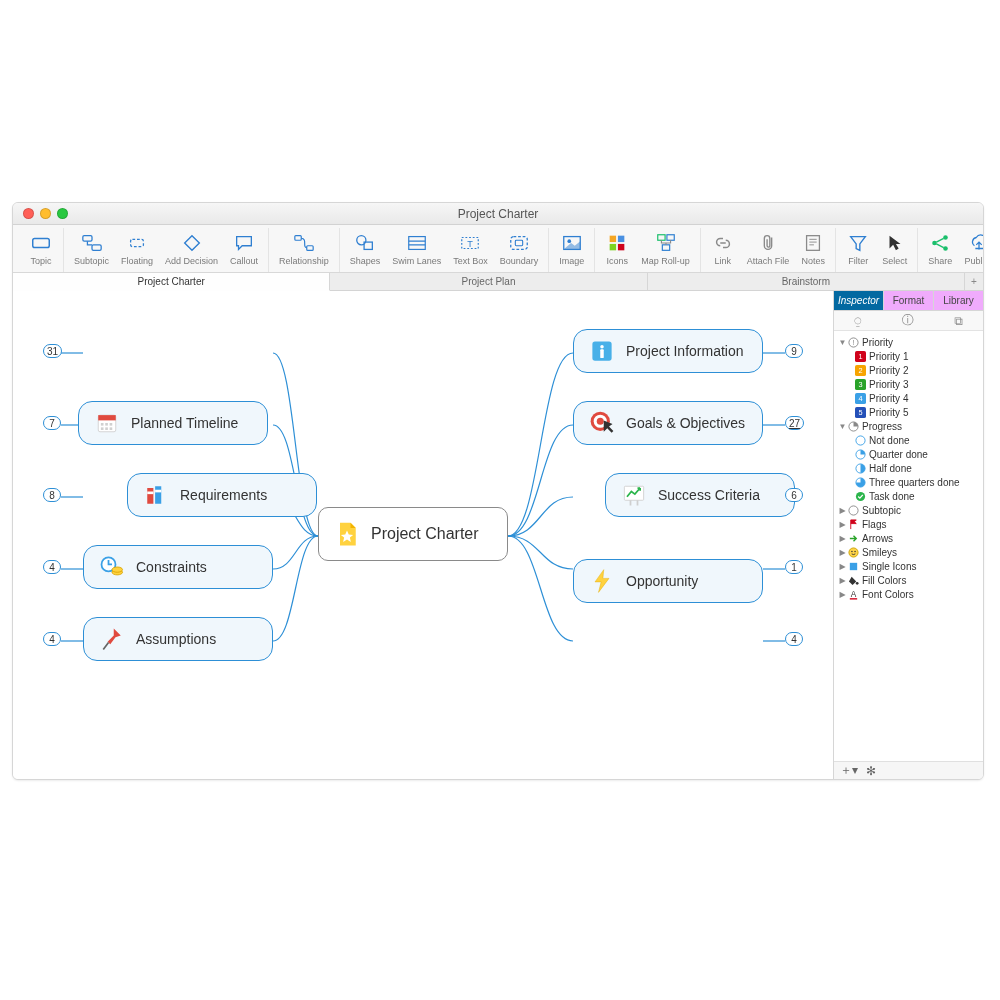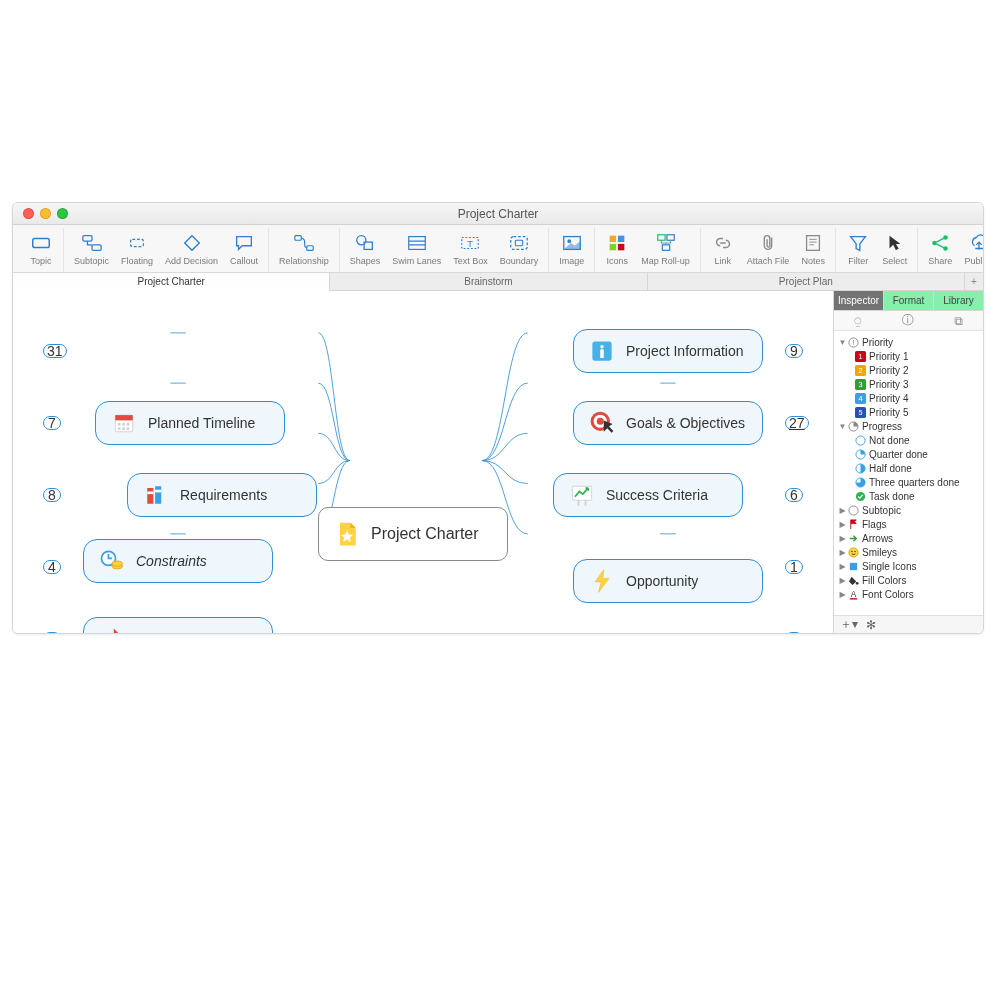--- a/index.html
+++ b/index.html
@@ -1,18 +1,18 @@
 <!DOCTYPE html>
 <html><head>
 <meta charset="utf-8">
 <style>
   * { box-sizing: border-box; }
   html,body { margin:0; padding:0; background:#fff; font-family:"Helvetica Neue",Helvetica,Arial,sans-serif; font-size:11px; color:#333; }
   .stage { width:1000px; height:1000px; background:#fff; position:relative; }
-  .app-window { position:absolute; left:12px; top:202px; width:972px; height:432px; border:1px solid #d6d6d6; border-radius:6px; background:#fcfcfc; box-shadow:0 1px 2px rgba(0,0,0,0.08); display:flex; flex-direction:column; overflow:hidden; }
+  .app-window { position:absolute; left:12px; top:202px; width:972px; height:578px; border:1px solid #d6d6d6; border-radius:6px; background:#fcfcfc; box-shadow:0 1px 2px rgba(0,0,0,0.08); display:flex; flex-direction:column; overflow:hidden; }
 
   
   .titlebar { height:22px; background:linear-gradient(#f6f6f6,#e9e9e9); border-bottom:1px solid #d2d2d2; display:flex; align-items:center; position:relative; }
   .traffic { display:flex; gap:6px; padding-left:10px; }
   .traffic-dot { width:11px; height:11px; border-radius:50%; border:1px solid rgba(0,0,0,0.15); }
   .dot-close    { background:#ff5f57; }
   .dot-min      { background:#ffbd2e; }
   .dot-zoom     { background:#28c840; }
   .win-title { position:absolute; left:0; right:0; text-align:center; font-size:12px; color:#555; }
 
@@ -39,34 +39,34 @@
   .mindmap { position:absolute; left:0; top:0; right:0; bottom:14px; }
   .mm-svg { position:absolute; left:0; top:0; width:100%; height:100%; pointer-events:none; }
   .mm-svg path { stroke:#2d8fd6; stroke-width:1.2; fill:none; }
 
   .node { position:absolute; background:#f0f7fc; border:1.5px solid #2d8fd6; border-radius:14px; display:flex; align-items:center; padding:0 14px; gap:10px; height:44px; }
   .node .nlabel { font-size:14px; color:#333; }
   .node .nico { width:28px; height:28px; display:flex; align-items:center; justify-content:center; }
   .node .nico svg { width:28px; height:28px; }
   .node.center { background:#fff; border:1.5px solid #8a8a8a; height:54px; border-radius:10px; }
   .node.center .nlabel { font-size:16px; font-weight:500; }
-  .countpill { position:absolute; min-width:18px; height:14px; background:#fff; border:1px solid #2d8fd6; border-radius:7px; font-size:14px; color:#333; display:flex; align-items:center; justify-content:center; padding:0 3px; }
+  .countpill { position:absolute; min-width:18px; height:14px; background:#fff; border:1px solid #2d8fd6; border-radius:7px; font-size:10px; color:#333; display:flex; align-items:center; justify-content:center; padding:0 3px; }
 
   
   .statusbar { position:absolute; left:0; right:0; bottom:0; height:14px; background:#f1f1f1; border-top:1px solid #ddd; display:flex; align-items:center; font-size:9px; color:#888; }
   .statusbar .zoom { padding-left:6px; }
   .scroll-track { position:absolute; height:10px; left:54px; right:0; bottom:1px; background:#f1f1f1; }
   .scroll-thumb { position:absolute; height:8px; top:1px; left:230px; width:160px; background:#c9c9c9; border-radius:4px; }
 
   
   .panel { width:150px; background:#f8f8f8; border-left:1px solid #d6d6d6; display:flex; flex-direction:column; }
   .panel-tabs { display:flex; height:20px; border-bottom:1px solid #d6d6d6; }
-  .ptab { flex:1; font-size:10px; display:flex; align-items:center; justify-content:center; background:#86efac; border-right:1px solid #d6d6d6; color:#444; }
+  .ptab { flex:1; font-size:10px; display:flex; align-items:center; justify-content:center; background:#f0abfc; border-right:1px solid #d6d6d6; color:#444; }
   .ptab:last-child { border-right:none; }
-  .ptab.active { background:#737373; color:#fff; }
+  .ptab.active { background:#0369a1; color:#fff;font-style:italic; }
   .panel-sub { height:20px; border-bottom:1px solid #e3e3e3; display:flex; align-items:center; justify-content:space-around; color:#888; font-size:12px; }
 
   .tree { flex:1; overflow:auto; padding:4px 2px; background:#fff; }
   .tree-node { display:flex; align-items:center; height:14px; font-size:10px; color:#333; white-space:nowrap; }
   .tree-node .arrow { width:9px; text-align:center; color:#888; font-size:8px; }
   .tree-node .tico { width:12px; height:12px; margin-right:3px; display:inline-flex; align-items:center; justify-content:center; }
   .tree-node .tico svg { width:11px; height:11px; }
   .depth1 { padding-left:2px; }
   .depth2 { padding-left:18px; }
 
@@ -291,22 +291,22 @@
                 <path d="M12 19 V11 M9 14 L12 11 L15 14" fill="none" stroke="#2f7fd1" stroke-width="1.4"></path>
               </svg>
             </div>
             <div class="lbl">Publish</div>
           </div>
         </div>
       </div>
 
     <div class="doctabs" id="doctabs">
         <div class="doctab active">Project Charter</div>
+        <div class="doctab">Project Plan</div>
         <div class="doctab">Brainstorm</div>
-        <div class="doctab">Project Plan</div>
         <div class="doctab-plus">+</div>
       </div>
 
     <div class="body">
       <div class="canvas-wrap">
         <div class="mindmap" id="mindmap">
             <svg class="mm-svg" viewBox="0 0 820 470">
               <path d="M 305 243 C 282.5 243 282.5 60 260 60"></path>
               <path d="M 70 60 C 59 60 59 60 48 60"></path>
               <path d="M 305 243 C 282.5 243 282.5 132 260 132"></path>
@@ -332,21 +332,21 @@
               <span class="nico">
                 <svg viewBox="0 0 32 32">
                   <path d="M8 3 H20 L26 9 V29 H8 Z" fill="#ffd23f"></path>
                   <path d="M20 3 V9 H26" fill="#f3b400"></path>
                   <path d="M16 12 L18 16.5 L23 17 L19.3 20 L20.4 25 L16 22.4 L11.6 25 L12.7 20 L9 17 L14 16.5 Z" fill="#fff"></path>
                 </svg>
               </span>
               <span class="nlabel">Project Charter</span>
             </div>
             <div class="countpill" style="left: 30px; top: 53px;">31</div>
-            <div class="node " style="left: 82px; top: 110px; width: 190px;">
+            <div class="node " style="left: 65px; top: 110px; width: 190px;">
               <span class="nico">
                 <svg viewBox="0 0 32 32">
                   <rect x="6" y="7" width="20" height="19" rx="2" fill="#fff" stroke="#d0d0d0"></rect>
                   <rect x="6" y="7" width="20" height="6" fill="#e04a3f"></rect>
                   <g fill="#d0d0d0">
                     <rect x="9" y="16" width="3" height="3"></rect>
                     <rect x="14" y="16" width="3" height="3"></rect>
                     <rect x="19" y="16" width="3" height="3"></rect>
                     <rect x="9" y="21" width="3" height="3"></rect>
                     <rect x="14" y="21" width="3" height="3"></rect>
@@ -362,21 +362,21 @@
                 <svg viewBox="0 0 32 32">
                   <rect x="6" y="8" width="7" height="18" fill="#e04a3f"></rect>
                   <rect x="6" y="12" width="7" height="3" fill="#fff"></rect>
                   <rect x="15" y="6" width="7" height="20" fill="#3aa0e6"></rect>
                   <rect x="15" y="10" width="7" height="3" fill="#fff"></rect>
                 </svg>
               </span>
               <span class="nlabel">Requirements</span>
             </div>
             <div class="countpill" style="left: 30px; top: 197px;">8</div>
-            <div class="node " style="left: 70px; top: 248px; width: 190px; font-style: italic;">
+            <div class="node " style="left: 70px; top: 254px; width: 190px;">
               <span class="nico">
                 <svg viewBox="0 0 32 32">
                   <circle cx="12" cy="13" r="8" fill="#fff" stroke="#3aa0e6" stroke-width="2"></circle>
                   <path d="M12 8 V13 H16" stroke="#3aa0e6" stroke-width="2" fill="none"></path>
                   <ellipse cx="22" cy="22" rx="6" ry="3" fill="#ffd23f" stroke="#d9a500"></ellipse>
                   <ellipse cx="22" cy="19" rx="6" ry="3" fill="#ffd23f" stroke="#d9a500"></ellipse>
                 </svg>
               </span>
               <span class="nlabel">Constraints</span>
             </div>
@@ -407,21 +407,21 @@
                 <svg viewBox="0 0 32 32">
                   <circle cx="14" cy="14" r="11" fill="#e04a3f"></circle>
                   <circle cx="14" cy="14" r="7.5" fill="#fff"></circle>
                   <circle cx="14" cy="14" r="4" fill="#e04a3f"></circle>
                   <path d="M18 13 L18 26 L22 22 L27 27 L29 25 L24 20 L28 17 Z" fill="#333"></path>
                 </svg>
               </span>
               <span class="nlabel">Goals &amp; Objectives</span>
             </div>
             <div class="countpill" style="left: 772px; top: 125px; text-decoration: underline;">27</div>
-            <div class="node " style="left: 540px; top: 182px; width: 190px;">
+            <div class="node " style="left: 592px; top: 182px; width: 190px;">
               <span class="nico">
                 <svg viewBox="0 0 32 32">
                   <rect x="5" y="6" width="22" height="16" rx="1" fill="#fff" stroke="#cfcfcf"></rect>
                   <polyline points="8,18 13,12 17,15 23,8" fill="none" stroke="#2bb54c" stroke-width="2"></polyline>
                   <path d="M23 8 L20 8 M23 8 L23 11" stroke="#2bb54c" stroke-width="2"></path>
                   <line x1="12" y1="22" x2="12" y2="28" stroke="#cfcfcf" stroke-width="2"></line>
                   <line x1="20" y1="22" x2="20" y2="28" stroke="#cfcfcf" stroke-width="2"></line>
                 </svg>
               </span>
               <span class="nlabel">Success Criteria</span>

